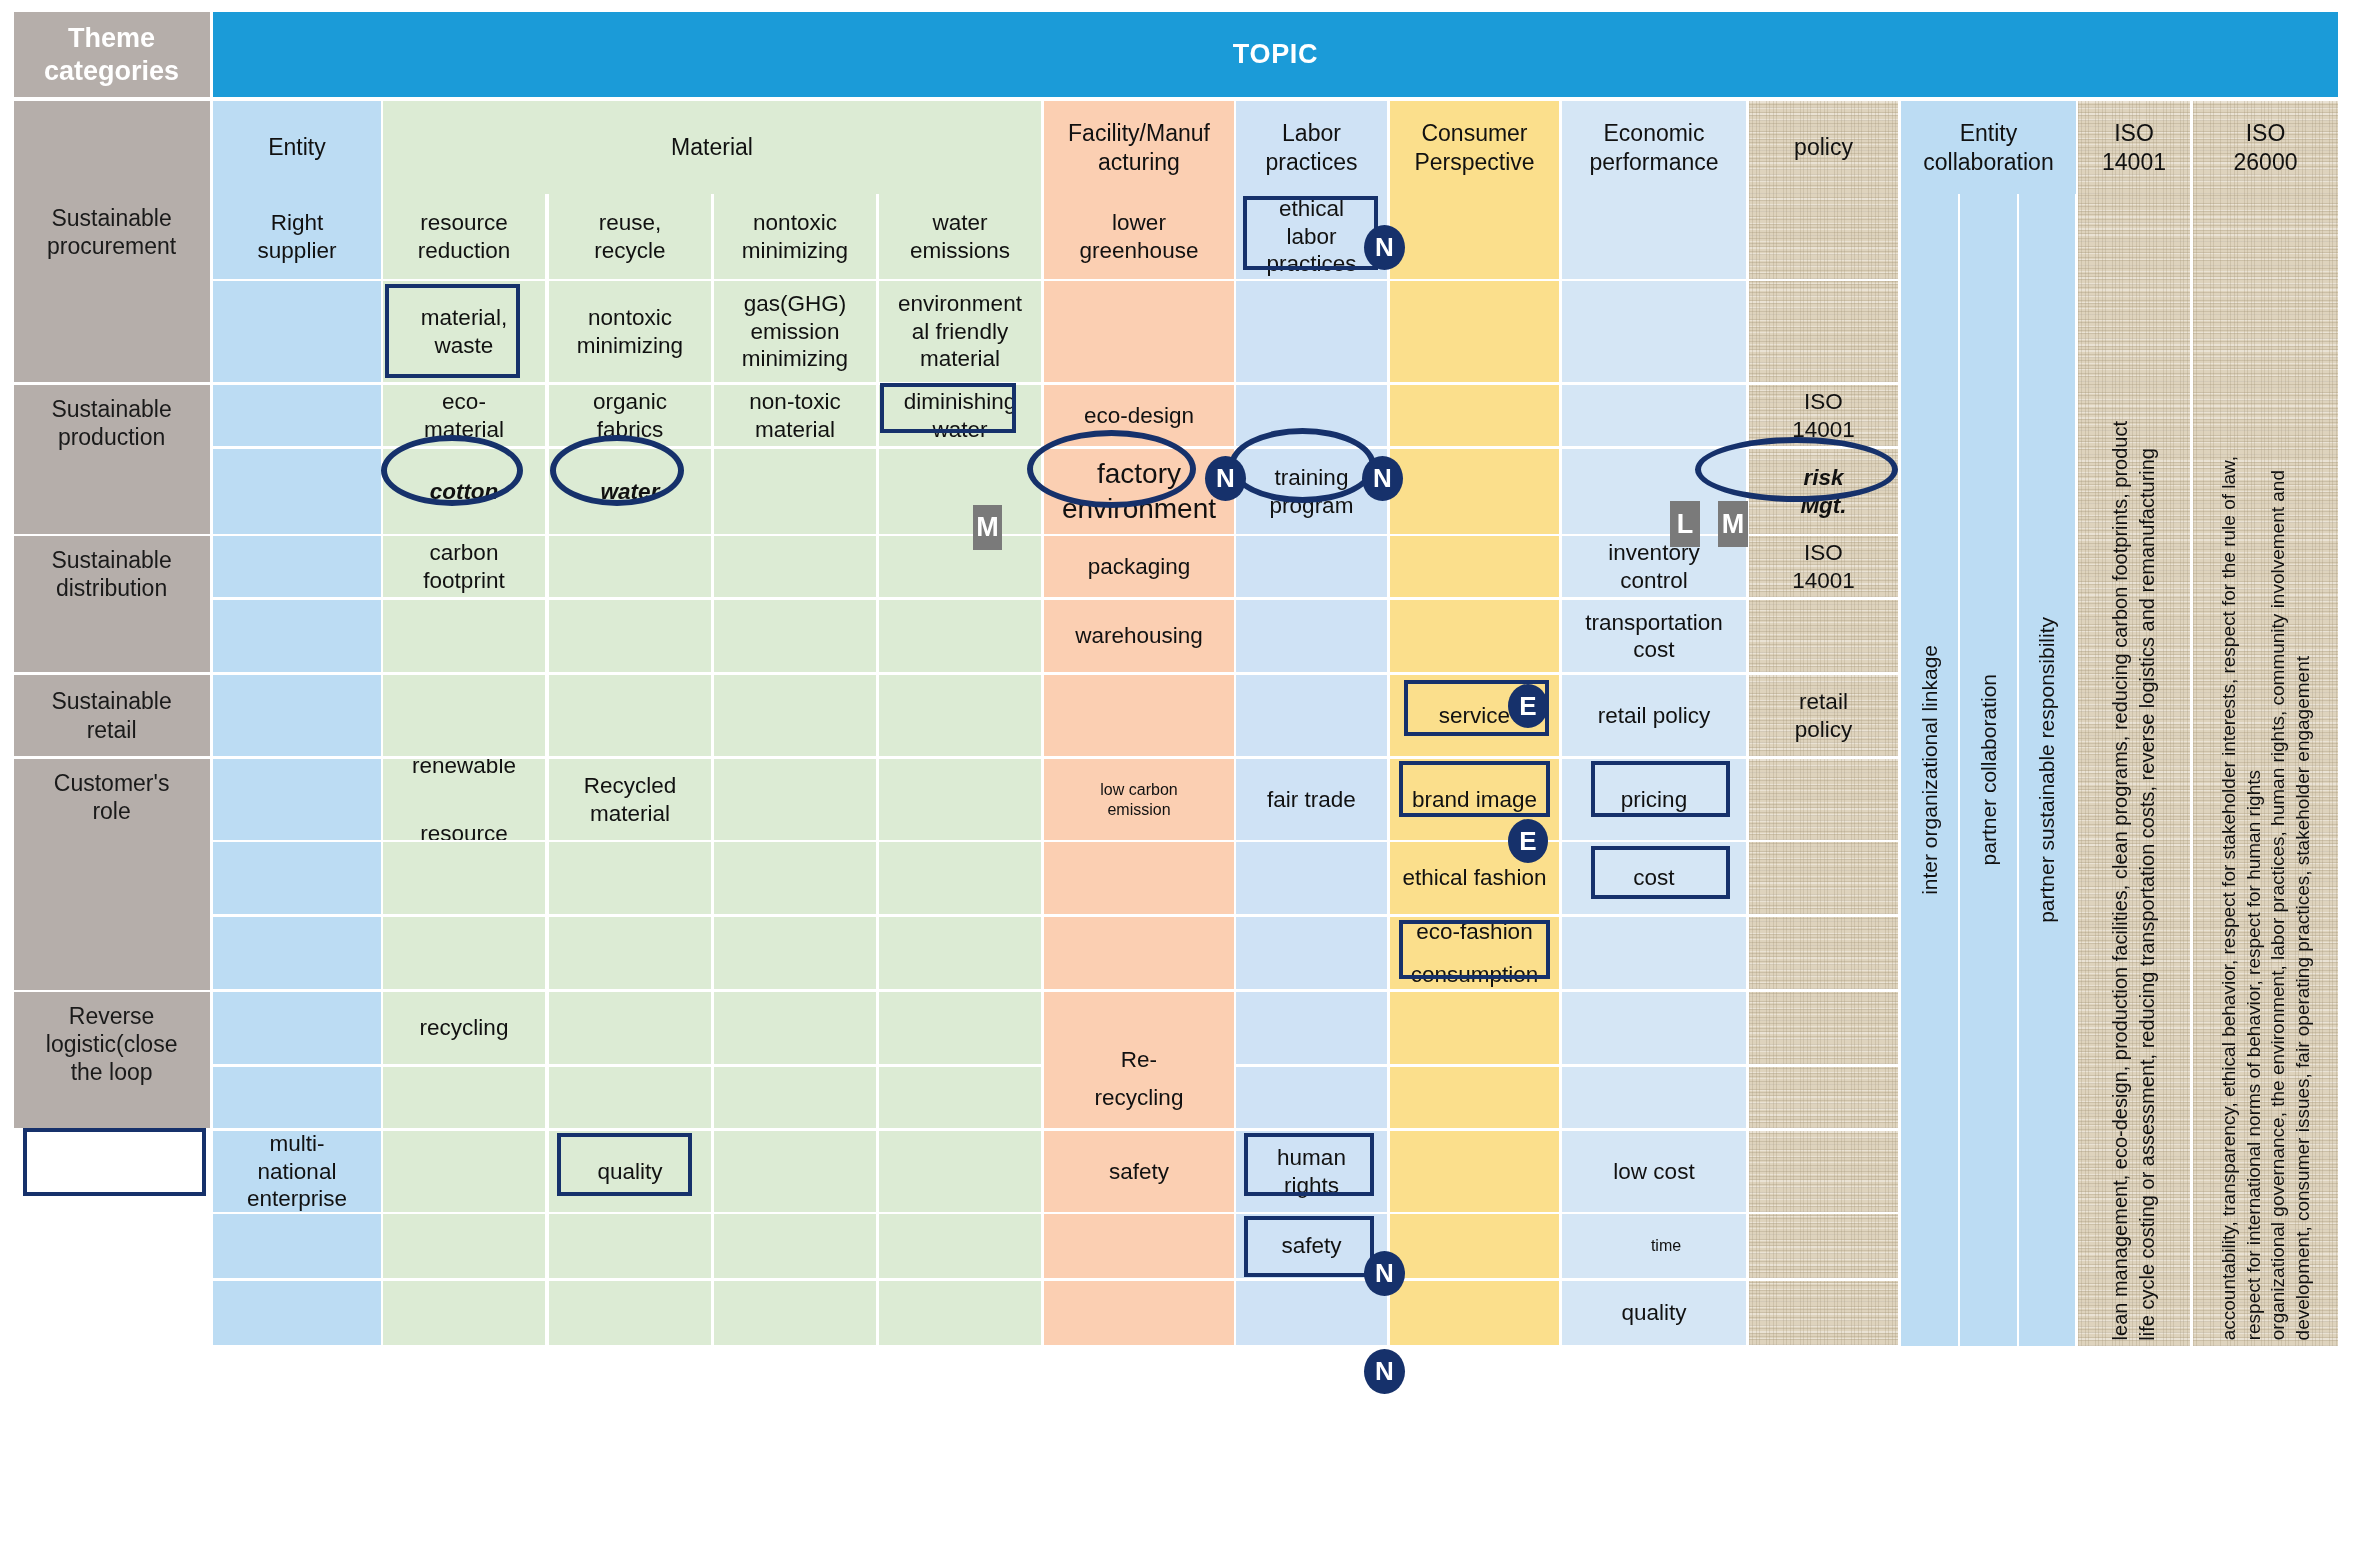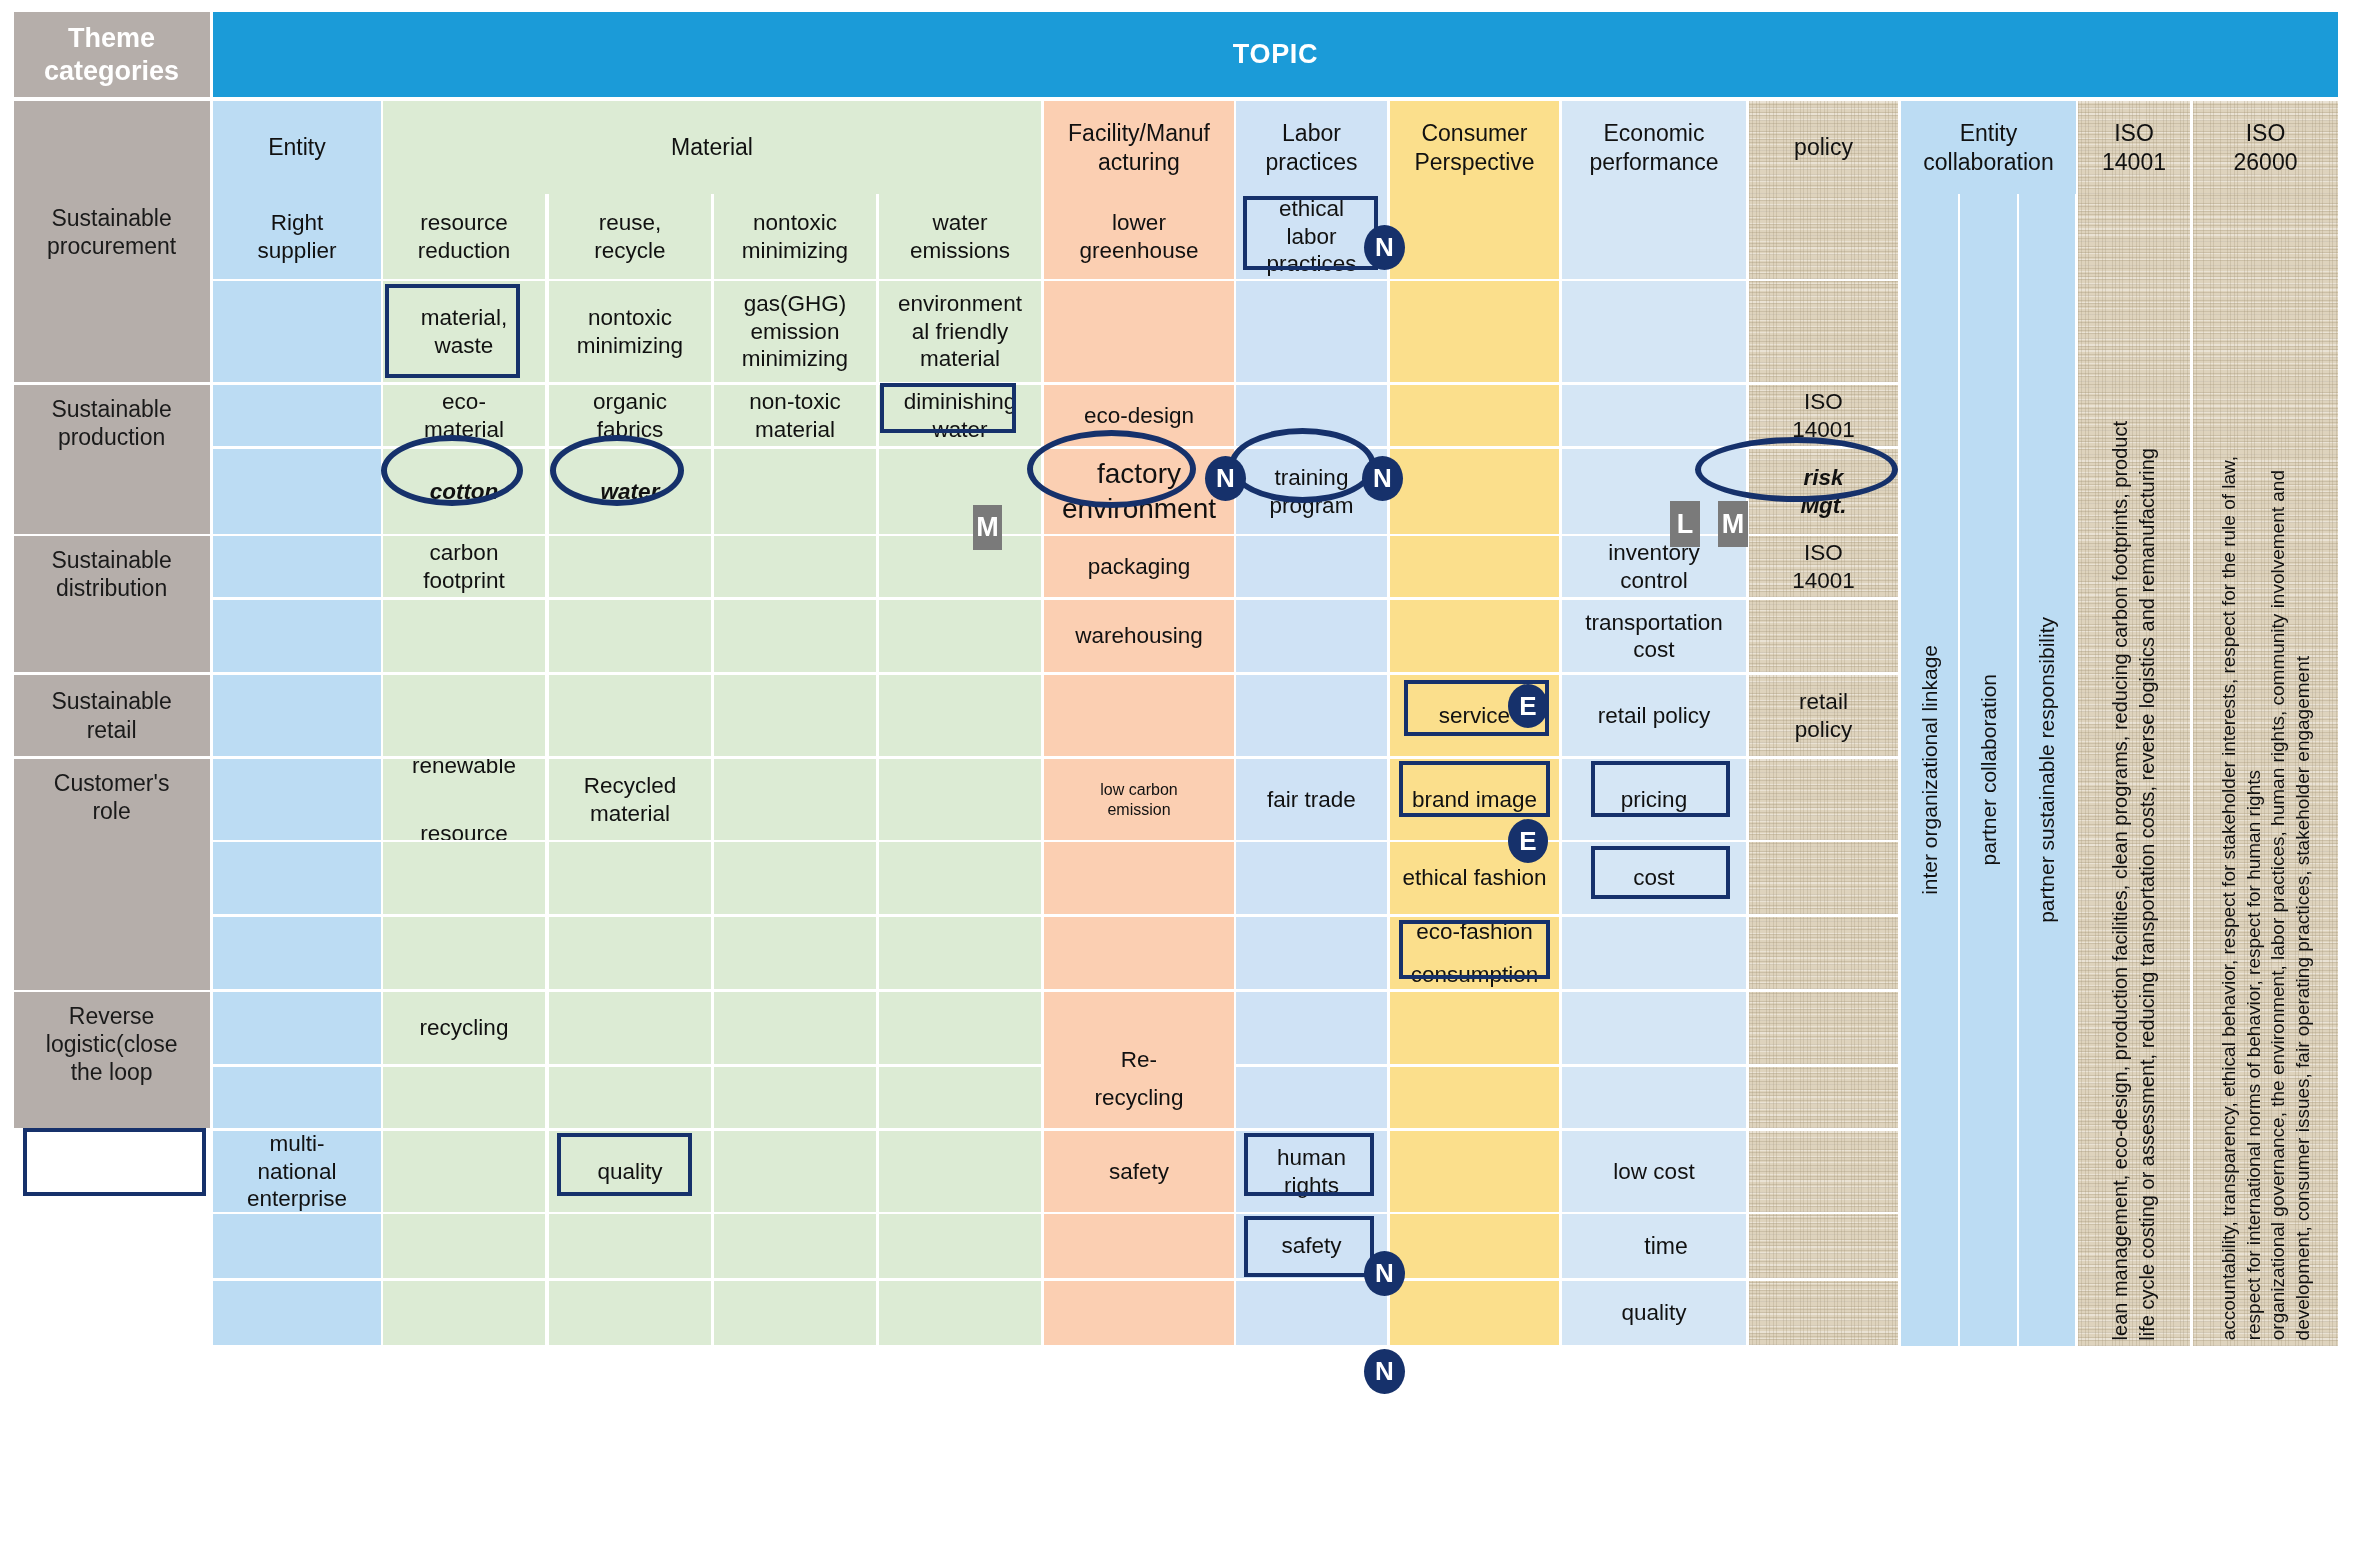--- a/index.html
+++ b/index.html
@@ -440,21 +440,21 @@
     </div>
     <div class="cell c-lblue stack" style="left: 1562px; top: 759px; width: 184px; height: 81px; font-size: 22.5px;">
       <span>pricing</span>
     </div>
     <div class="cell c-lblue stack" style="left: 1562px; top: 842px; width: 184px; height: 72px; font-size: 22.5px;">
       <span>cost</span>
     </div>
     <div class="cell c-lblue stack" style="left: 1562px; top: 1131px; width: 184px; height: 81px; font-size: 22.5px;">
       <span>low cost</span>
     </div>
-    <div class="cell c-lblue stack" style="left: 1562px; top: 1214px; width: 184px; height: 64px; font-size: 23px; padding-left: 24px;">
+    <div class="cell c-lblue stack" style="left: 1562px; top: 1214px; width: 184px; height: 64px; font-size: 16px; padding-left: 24px;">
       <span>time</span>
     </div>
     <div class="cell c-lblue stack" style="left: 1562px; top: 1281px; width: 184px; height: 64px; font-size: 22.5px;">
       <span>quality</span>
     </div>
     <div class="cell c-linen stack" style="left: 1749px; top: 385px; width: 149px; height: 61px; font-size: 22.5px;">
       <span>ISO</span>
       <span>14001</span>
     </div>
     <div class="cell c-linen bolditalic stack" style="left: 1749px; top: 449px; width: 149px; height: 85px; font-size: 22.5px;">

